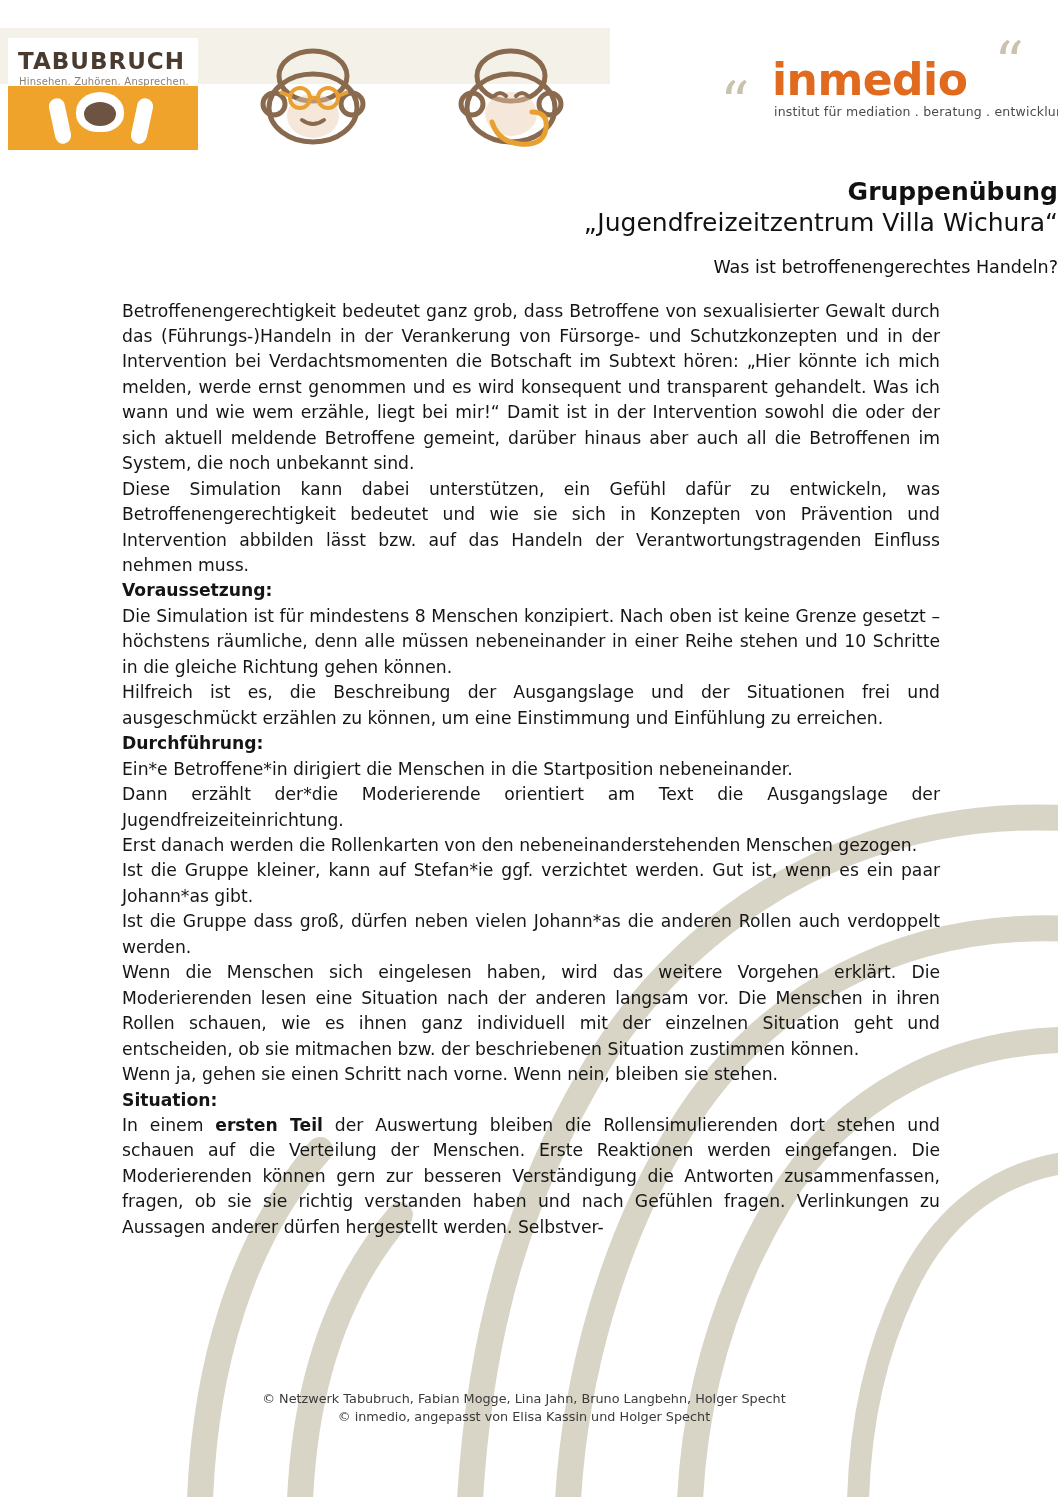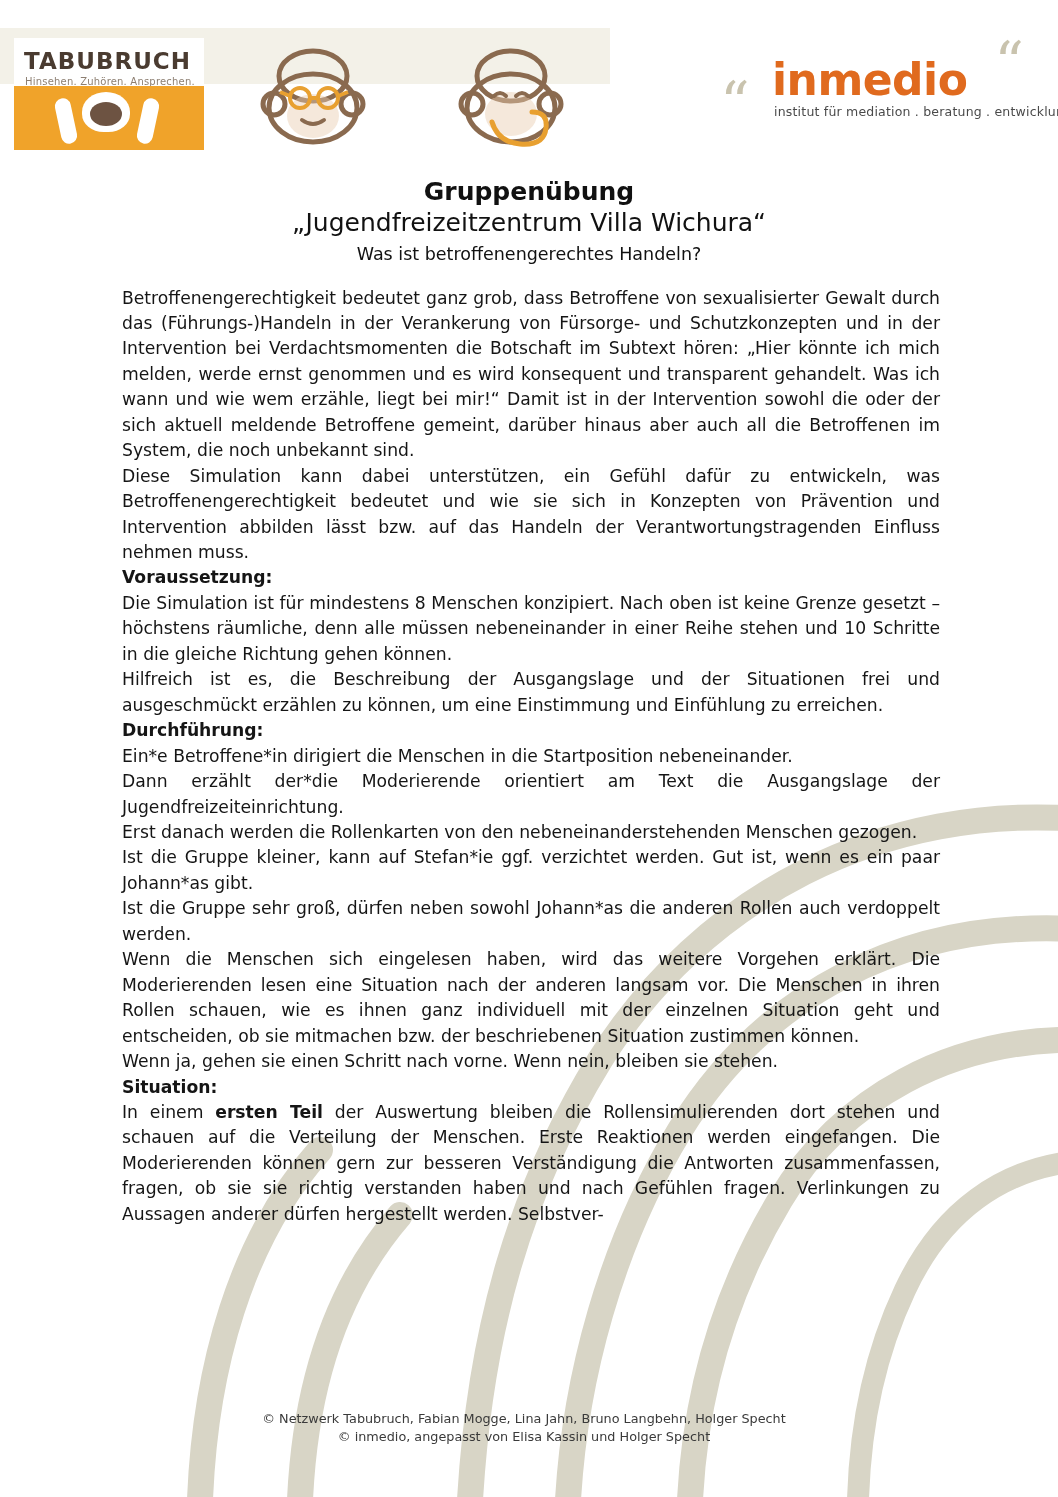--- a/index.html
+++ b/index.html
@@ -36,21 +36,21 @@
   }
 
   
   .header {
     position: relative;
     height: 158px;
     width: 1058px;
   }
   .tabubruch-logo {
     position: absolute;
-    left: 14px;
+    left: 8px;
     top: 38px;
     width: 190px;
     height: 112px;
   }
   .tb-band {
     position: absolute;
     left: 0; top: 0;
     width: 190px; height: 52px;
     background: #ffffff;
   }
@@ -154,38 +154,38 @@
     left: 54px; top: 54px;
     font-size: 12.5px;
     color: #4a4a4a;
     letter-spacing: .2px;
     white-space: nowrap;
   }
 
   
   .title-block {
     margin-top: 18px;
-    text-align: center;
+    text-align: right;
   }
   .doc-title-1 {
     font-size: 25px;
     font-weight: bold;
     color: #111;
     line-height: 1.25;
   }
   .doc-title-2 {
     font-size: 25px;
     font-weight: normal;
     color: #111;
     line-height: 1.25;
   }
   .doc-subtitle {
     font-size: 17.5px;
     color: #111;
-    margin-top: 5px;
+    margin-top: 18px;
   }
 
   
   .content {
     margin: 22px 118px 0 122px;
     font-size: 17.2px;
     line-height: 1.48;
     text-align: justify;
     color: #151515;
   }
@@ -196,21 +196,21 @@
     margin-bottom: 1px;
     text-align: left;
   }
   .para { margin-bottom: 0; }
   .inline-bold { font-weight: bold; }
 
   
   .footer {
     position: absolute;
     left: 0;
-    bottom: 50px;
+    bottom: 70px;
     width: 1048px;
     text-align: center;
     font-size: 12.8px;
     color: #3a3a3a;
     line-height: 1.45;
     z-index: 3;
   }
 </style>
 </head>
 <body>
@@ -291,21 +291,21 @@
 
     <p class="section-head">Voraussetzung:</p>
     <p class="para">Die Simulation ist für mindestens 8 Menschen konzipiert. Nach oben ist keine Grenze gesetzt – höchstens räumliche, denn alle müssen nebeneinander in einer Reihe stehen und 10 Schritte in die gleiche Richtung gehen können.</p>
     <p class="para">Hilfreich ist es, die Beschreibung der Ausgangslage und der Situationen frei und ausgeschmückt erzählen zu können, um eine Einstimmung und Einfühlung zu erreichen.</p>
 
     <p class="section-head">Durchführung:</p>
     <p class="para">Ein*e Betroffene*in dirigiert die Menschen in die Startposition nebeneinander.</p>
     <p class="para">Dann erzählt der*die Moderierende orientiert am Text die Ausgangslage der Jugendfreizeiteinrichtung.</p>
     <p class="para">Erst danach werden die Rollenkarten von den nebeneinanderstehenden Menschen gezogen.</p>
     <p class="para">Ist die Gruppe kleiner, kann auf Stefan*ie ggf. verzichtet werden. Gut ist, wenn es ein paar Johann*as gibt.</p>
-    <p class="para">Ist die Gruppe sehr groß, dürfen neben sowohl Johann*as die anderen Rollen auch verdoppelt werden.</p>
+    <p class="para">Ist die Gruppe dass groß, dürfen neben vielen Johann*as die anderen Rollen auch verdoppelt werden.</p>
     <p class="para">Wenn die Menschen sich eingelesen haben, wird das weitere Vorgehen erklärt. Die Moderierenden lesen eine Situation nach der anderen langsam vor. Die Menschen in ihren Rollen schauen, wie es ihnen ganz individuell mit der einzelnen Situation geht und entscheiden, ob sie mitmachen bzw. der beschriebenen Situation zustimmen können.</p>
     <p class="para">Wenn ja, gehen sie einen Schritt nach vorne. Wenn nein, bleiben sie stehen.</p>
 
     <p class="section-head">Situation:</p>
     <p class="para"><span>In einem </span><span class="inline-bold">ersten Teil</span><span> der Auswertung bleiben die Rollensimulierenden dort stehen und schauen auf die Verteilung der Menschen. Erste Reaktionen werden eingefangen. Die Moderierenden können gern zur besseren Verständigung die Antworten zusammenfassen, fragen, ob sie sie richtig verstanden haben und nach Gefühlen fragen. Verlinkungen zu Aussagen anderer dürfen hergestellt werden. Selbstver-</span></p>
 
   </div>
 
   <div class="footer">
     <div>© Netzwerk Tabubruch, Fabian Mogge, Lina Jahn, Bruno Langbehn, Holger Specht</div>

